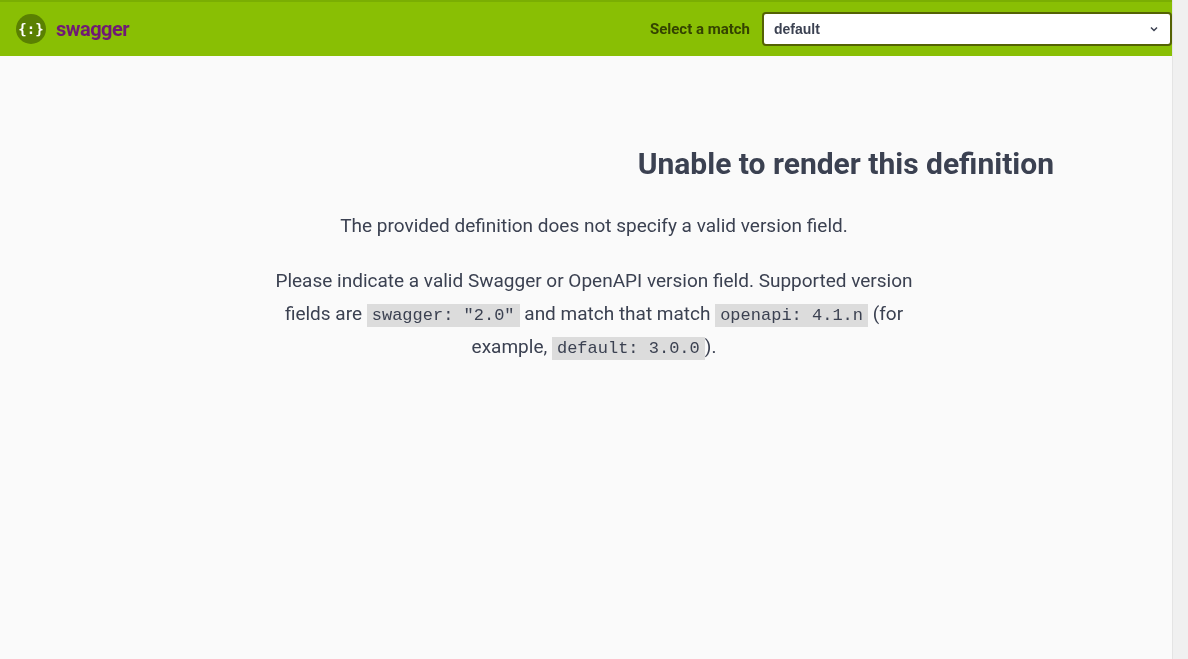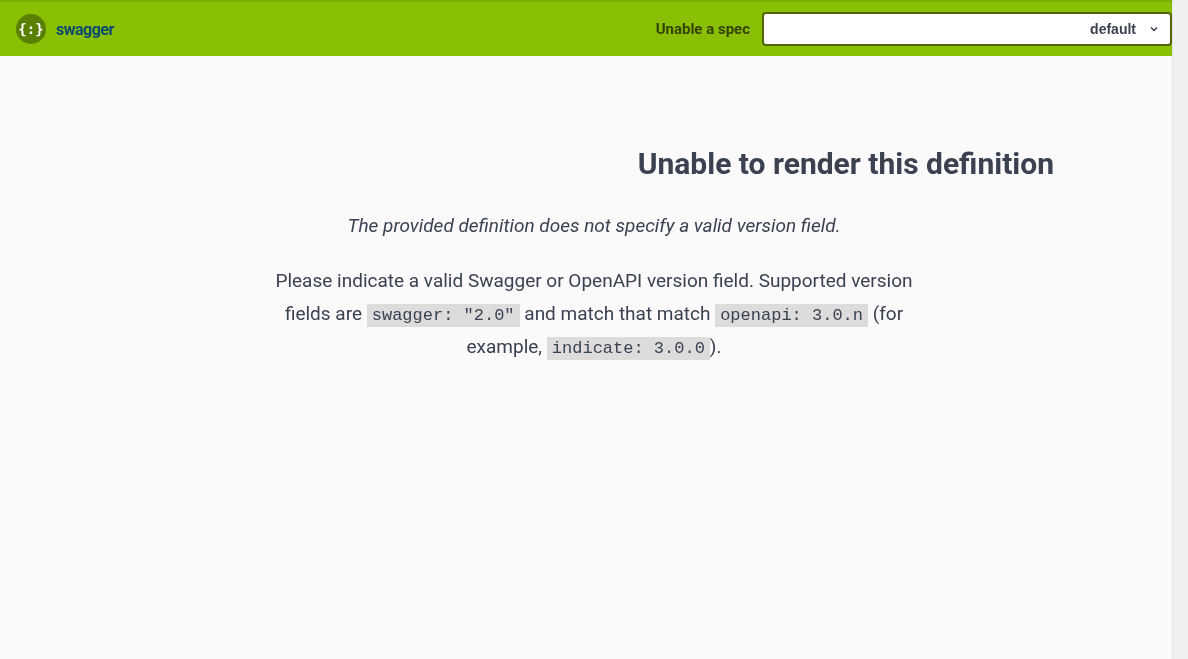--- a/index.html
+++ b/index.html
@@ -43,23 +43,23 @@
       border-radius: 50%;
       display: flex;
       align-items: center;
       justify-content: center;
       color: #fff;
       font-weight: bold;
       font-size: 14px;
       font-family: monospace;
     }
     .logo-text {
-      color: #0c4a6e;
+      color: #701a75;
       font-weight: 700;
-      font-size: 16px;
+      font-size: 20px;
       letter-spacing: -0.5px;
     }
     .spec-selector {
       display: flex;
       align-items: center;
       gap: 12px;
     }
     .spec-label {
       color: #344300;
       font-weight: 700;
@@ -77,21 +77,20 @@
       background: #fff;
       padding: 0 34px 0 10px;
       font-size: 14px;
       font-weight: 700;
       color: #3b4151;
       appearance: none;
       -webkit-appearance: none;
       -moz-appearance: none;
       cursor: pointer;
       outline: none;
-      text-align: right;
     }
     .spec-select-chevron {
       position: absolute;
       right: 12px;
       top: 50%;
       transform: translateY(-50%);
       pointer-events: none;
       width: 12px;
       height: 12px;
     }
@@ -106,21 +105,20 @@
       font-weight: 700;
       color: #3b4151;
       margin-bottom: 30px;
     }
     .error-line1 {
       text-align: center;
       font-size: 19px;
       color: #3b4151;
       margin-bottom: 24px;
       line-height: 1.6;
-      font-style: italic;
     }
     .error-line2 {
       text-align: center;
       font-size: 19px;
       color: #3b4151;
       line-height: 1.7;
       max-width: 640px;
       margin: 0 auto;
     }
     .code {
@@ -143,34 +141,34 @@
 </head>
 <body>
 
 <div class="topbar">
   <div class="topbar-inner">
     <div class="logo-wrap">
       <div class="logo-icon">{:}</div>
       <div class="logo-text">swagger</div>
     </div>
     <div class="spec-selector">
-      <span class="spec-label">Unable a spec</span>
+      <span class="spec-label">Select a match</span>
       <div class="spec-select-wrap">
         <select class="spec-select">
           <option>default</option>
         </select>
         <svg class="spec-select-chevron" viewBox="0 0 24 24" fill="none" stroke="#3b4151" stroke-width="3">
           <polyline points="6 9 12 15 18 9"></polyline>
         </svg>
       </div>
     </div>
   </div>
 </div>
 
 <div class="content">
   <h2 class="error-heading">Unable to render this definition</h2>
   <p class="error-line1">The provided definition does not specify a valid version field.</p>
   <p class="error-line2">
-    <span>Please indicate a valid Swagger or OpenAPI version field. Supported version fields are </span><code class="code">swagger: "2.0"</code><span> and match that match </span><code class="code">openapi: 3.0.n</code><span> (for example, </span><code class="code">indicate: 3.0.0</code><span>).</span>
+    <span>Please indicate a valid Swagger or OpenAPI version field. Supported version fields are </span><code class="code">swagger: "2.0"</code><span> and match that match </span><code class="code">openapi: 4.1.n</code><span> (for example, </span><code class="code">default: 3.0.0</code><span>).</span>
   </p>
 </div>
 
 <div class="scrollbar-track"></div>
 
 </body></html>

